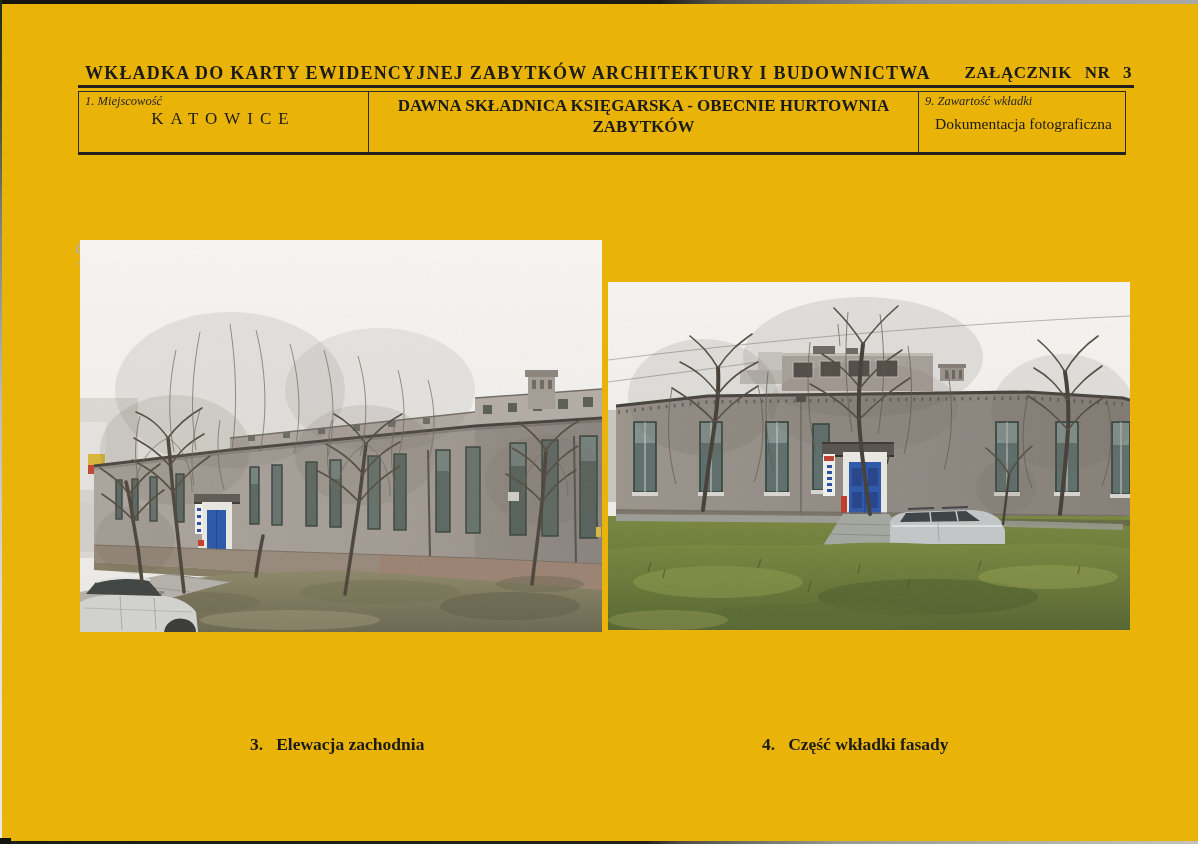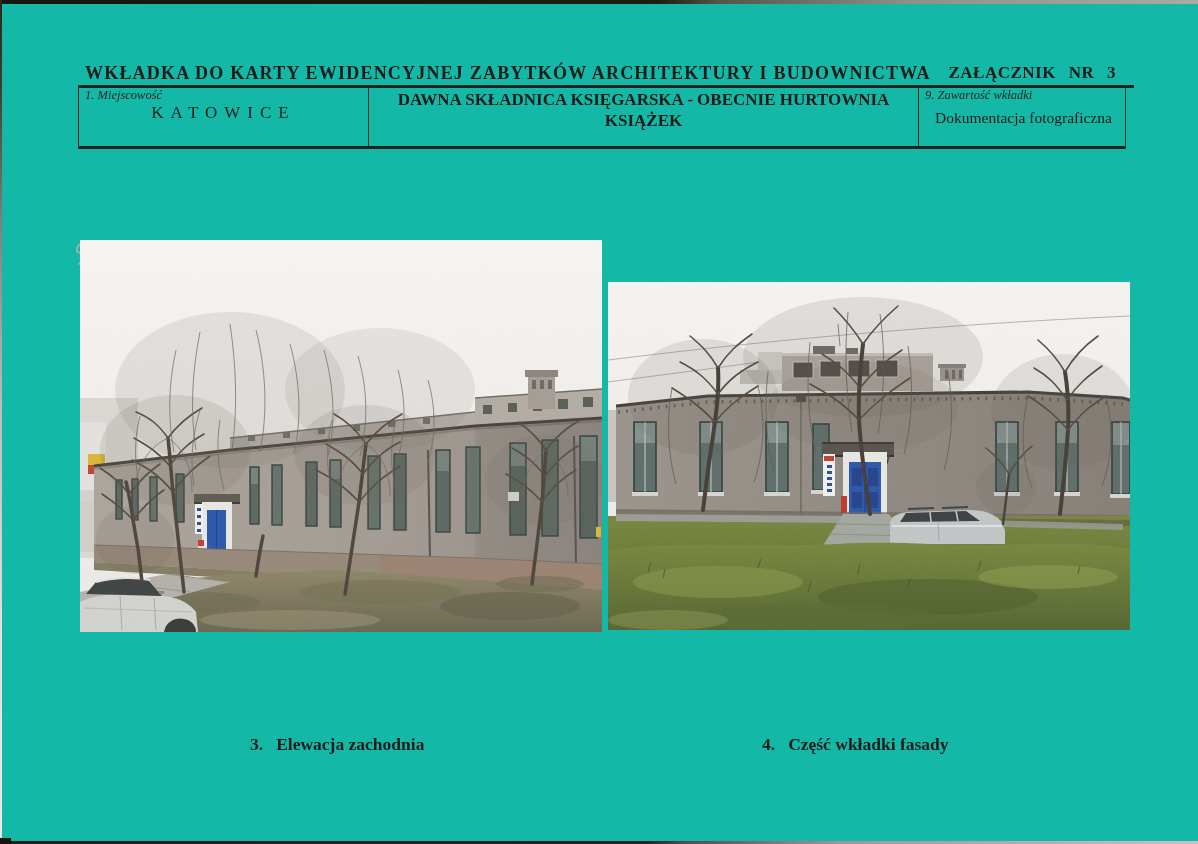--- a/index.html
+++ b/index.html
@@ -1,35 +1,35 @@
 <!DOCTYPE html>
 <html><head>
 <meta charset="utf-8">
 <style>
   html,body{margin:0;padding:0;background:#e8e8e6;}
   .page{
     position:relative;width:1198px;height:844px;overflow:hidden;
-    background:#14b8a6;
+    background:#eab308;
     font-family:"Liberation Serif","DejaVu Serif",serif;
     color:#1b1b19;
   }
   
   .edge-top{position:absolute;left:0;top:0;width:1198px;height:4px;
     background:linear-gradient(to right,#14160f 0%,#1b1d14 55%,#53544c 60%,#8f908a 76%,#aaaaa4 100%);}
   .edge-left{position:absolute;left:0;top:0;width:2px;height:844px;
     background:linear-gradient(to bottom,#222c1a 0%,#39402c 10%,#7d8076 26%,#bdbdb6 48%,#e2e1db 75%,#eceae5 100%);}
   .edge-bottom{position:absolute;left:0;top:841px;width:1198px;height:3px;
     background:linear-gradient(to right,#1d1d17 0%,#24241d 54%,#4f4f48 57%,#9a9a94 70%,#c4c4be 100%);}
   .corner-bl{position:absolute;left:0;top:838px;width:11px;height:6px;background:#131310;}
   
   .doc-title{position:absolute;left:85px;top:63px;font-size:18px;font-weight:bold;letter-spacing:1.2px;white-space:nowrap;}
-  .doc-attachment{position:absolute;right:82px;top:63px;font-size:17px;font-weight:bold;letter-spacing:.5px;word-spacing:8px;white-space:nowrap;}
+  .doc-attachment{position:absolute;right:66px;top:63px;font-size:17px;font-weight:bold;letter-spacing:.5px;word-spacing:8px;white-space:nowrap;}
   .header-rule{position:absolute;left:78px;top:85px;width:1056px;height:3px;background:#21211e;}
   
-  .record-table{position:absolute;left:78px;top:85px;width:1048px;height:64px;
+  .record-table{position:absolute;left:78px;top:91px;width:1048px;height:64px;
     border:1.5px solid #2b2b28;border-bottom:3px solid #21211e;display:flex;box-sizing:border-box;justify-content:center;}
   .rt-col{position:relative;height:100%;box-sizing:border-box;}
   .rt-col1{width:290px;border-right:1.5px solid #2b2b28;}
   .rt-col2{width:550px;border-right:1.5px solid #2b2b28;}
   .rt-col3{flex:1;}
   .rt-label{font-style:italic;font-size:12.5px;padding:2px 0 0 6px;color:#262624;}
   .rt-value1{text-align:center;font-weight:normal;font-size:17px;letter-spacing:7px;}
   .rt-value2{text-align:center;margin:3px auto 0;font-weight:bold;font-size:17px;line-height:1.25;max-width:500px;}
   .rt-value3{font-size:15.5px;margin:6px 0 4px 16px;}
   
@@ -58,21 +58,21 @@
   <div class="doc-title">WKŁADKA DO KARTY EWIDENCYJNEJ ZABYTKÓW ARCHITEKTURY I BUDOWNICTWA</div>
   <div class="doc-attachment">ZAŁĄCZNIK NR 3</div>
   <div class="header-rule"></div>
 
   <div class="record-table">
     <div class="rt-col rt-col1">
       <div class="rt-label">1. Miejscowość</div>
       <div class="rt-value1">KATOWICE</div>
     </div>
     <div class="rt-col rt-col2">
-      <div class="rt-value2">DAWNA SKŁADNICA KSIĘGARSKA - OBECNIE HURTOWNIA KSIĄŻEK</div>
+      <div class="rt-value2">DAWNA SKŁADNICA KSIĘGARSKA - OBECNIE HURTOWNIA ZABYTKÓW</div>
     </div>
     <div class="rt-col rt-col3">
       <div class="rt-label">9. Zawartość wkładki</div>
       <div class="rt-value3">Dokumentacja fotograficzna</div>
     </div>
   </div>
 
   <svg class="smudge" width="24" height="32" viewBox="0 0 24 32">
     <path d="M10,3 C4,6 3,12 8,13 C13,14 12,20 7,24" stroke="#aab4a8" stroke-width="1.6" fill="none" stroke-linecap="round"></path>
   </svg>

